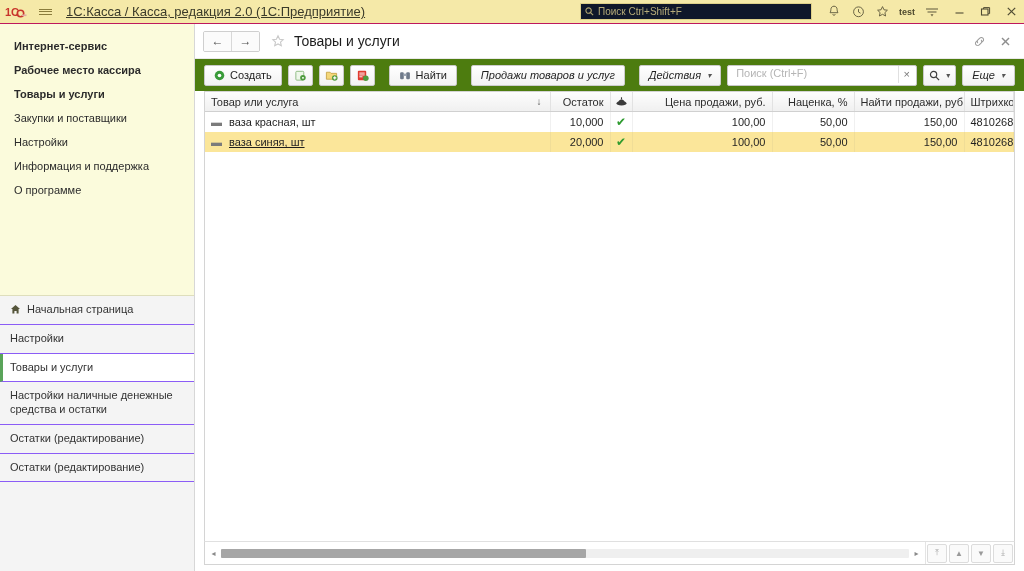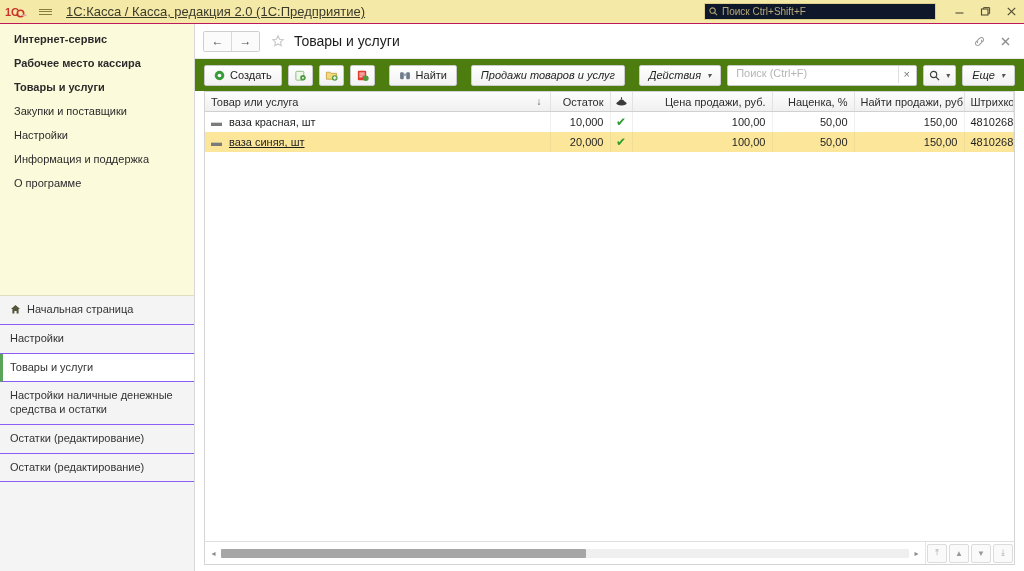--- a/index.html
+++ b/index.html
@@ -36,21 +36,21 @@
 
   
   .body{flex:1;display:flex;min-height:0;background:#fff;}
 
   
   .sidebar{
     width:194px;min-width:194px;display:flex;flex-direction:column;
     border-right:1px solid #d7d7d7;background:#fafafa;
   }
   .side-top{
-    background:#fbfbdc;padding:3px 0 6px 0;flex:0 0 auto;height:272px;box-sizing:border-box;
+    background:#fbfbdc;padding:10px 0 6px 0;flex:0 0 auto;height:272px;box-sizing:border-box;
     border-bottom:1px solid #dedebc;
   }
   .side-link{
     padding:6px 14px;font-size:11px;color:#2b2b2b;cursor:pointer;white-space:nowrap;
   }
   .side-link.bold{font-weight:bold;}
   .side-bottom{flex:1;background:#f4f4f4;display:flex;flex-direction:column;}
   .nav-item{
     padding:7px 10px;font-size:11px;color:#333;border-bottom:1px solid #8b5cf6;
     cursor:pointer;background:#f4f4f4;line-height:1.25;
@@ -172,20 +172,47 @@
     <div class="tb-spacer"></div>
 
     <div class="global-search">
       <svg width="9" height="9" viewBox="0 0 10 10">
         <circle cx="4" cy="4" r="3" fill="none" stroke="#b0a470" stroke-width="1.2"></circle>
         <line x1="6.2" y1="6.2" x2="9" y2="9" stroke="#b0a470" stroke-width="1.2"></line>
       </svg>
       <span class="ph">Поиск Ctrl+Shift+F</span>
     </div>
 
+    <div class="tb-icons">
+      <div class="tb-ic">
+        <svg width="12" height="13" viewBox="0 0 12 13">
+          <path d="M6 1.2c-1.9 0-3.1 1.4-3.1 3.2 0 2.4-.9 3.3-.9 3.3h8s-.9-.9-.9-3.3c0-1.8-1.2-3.2-3.1-3.2z" fill="none" stroke="#6b6545" stroke-width="1"></path>
+          <path d="M4.8 9.2c.2.8.7 1.2 1.2 1.2s1-.4 1.2-1.2" fill="none" stroke="#6b6545" stroke-width="1"></path>
+        </svg>
+      </div>
+      <div class="tb-ic">
+        <svg width="13" height="13" viewBox="0 0 13 13">
+          <circle cx="6.5" cy="6.8" r="4.9" fill="none" stroke="#6b6545" stroke-width="1"></circle>
+          <path d="M6.5 4.1v2.9l2 1.2" fill="none" stroke="#6b6545" stroke-width="1"></path>
+        </svg>
+      </div>
+      <div class="tb-ic">
+        <svg width="13" height="13" viewBox="0 0 13 13">
+          <path d="M6.5 1.6l1.5 3.2 3.4.4-2.5 2.4.7 3.4-3.1-1.7-3.1 1.7.7-3.4L1.6 5.2l3.4-.4z" fill="none" stroke="#6b6545" stroke-width="1"></path>
+        </svg>
+      </div>
+      <div class="tb-ic user">test</div>
+      <div class="tb-ic">
+        <svg width="14" height="12" viewBox="0 0 14 12">
+          <line x1="1" y1="3" x2="13" y2="3" stroke="#6b6545" stroke-width="1.1"></line>
+          <line x1="2.5" y1="6" x2="11.5" y2="6" stroke="#6b6545" stroke-width="1.1"></line>
+          <path d="M5.5 8.2h3L7 10.4z" fill="#6b6545"></path>
+        </svg>
+      </div>
+    </div>
 
     <div class="win-btns">
       <div class="win-btn">
         <svg width="11" height="11" viewBox="0 0 11 11">
             <line x1="1.5" y1="7" x2="9.5" y2="7" stroke="#4f4b33" stroke-width="1.1"></line>
           </svg>
       </div>
       <div class="win-btn">
         <svg width="11" height="11" viewBox="0 0 11 11">
           <rect x="1.5" y="3" width="6.5" height="6" fill="none" stroke="#4f4b33" stroke-width="1.1"></rect>

